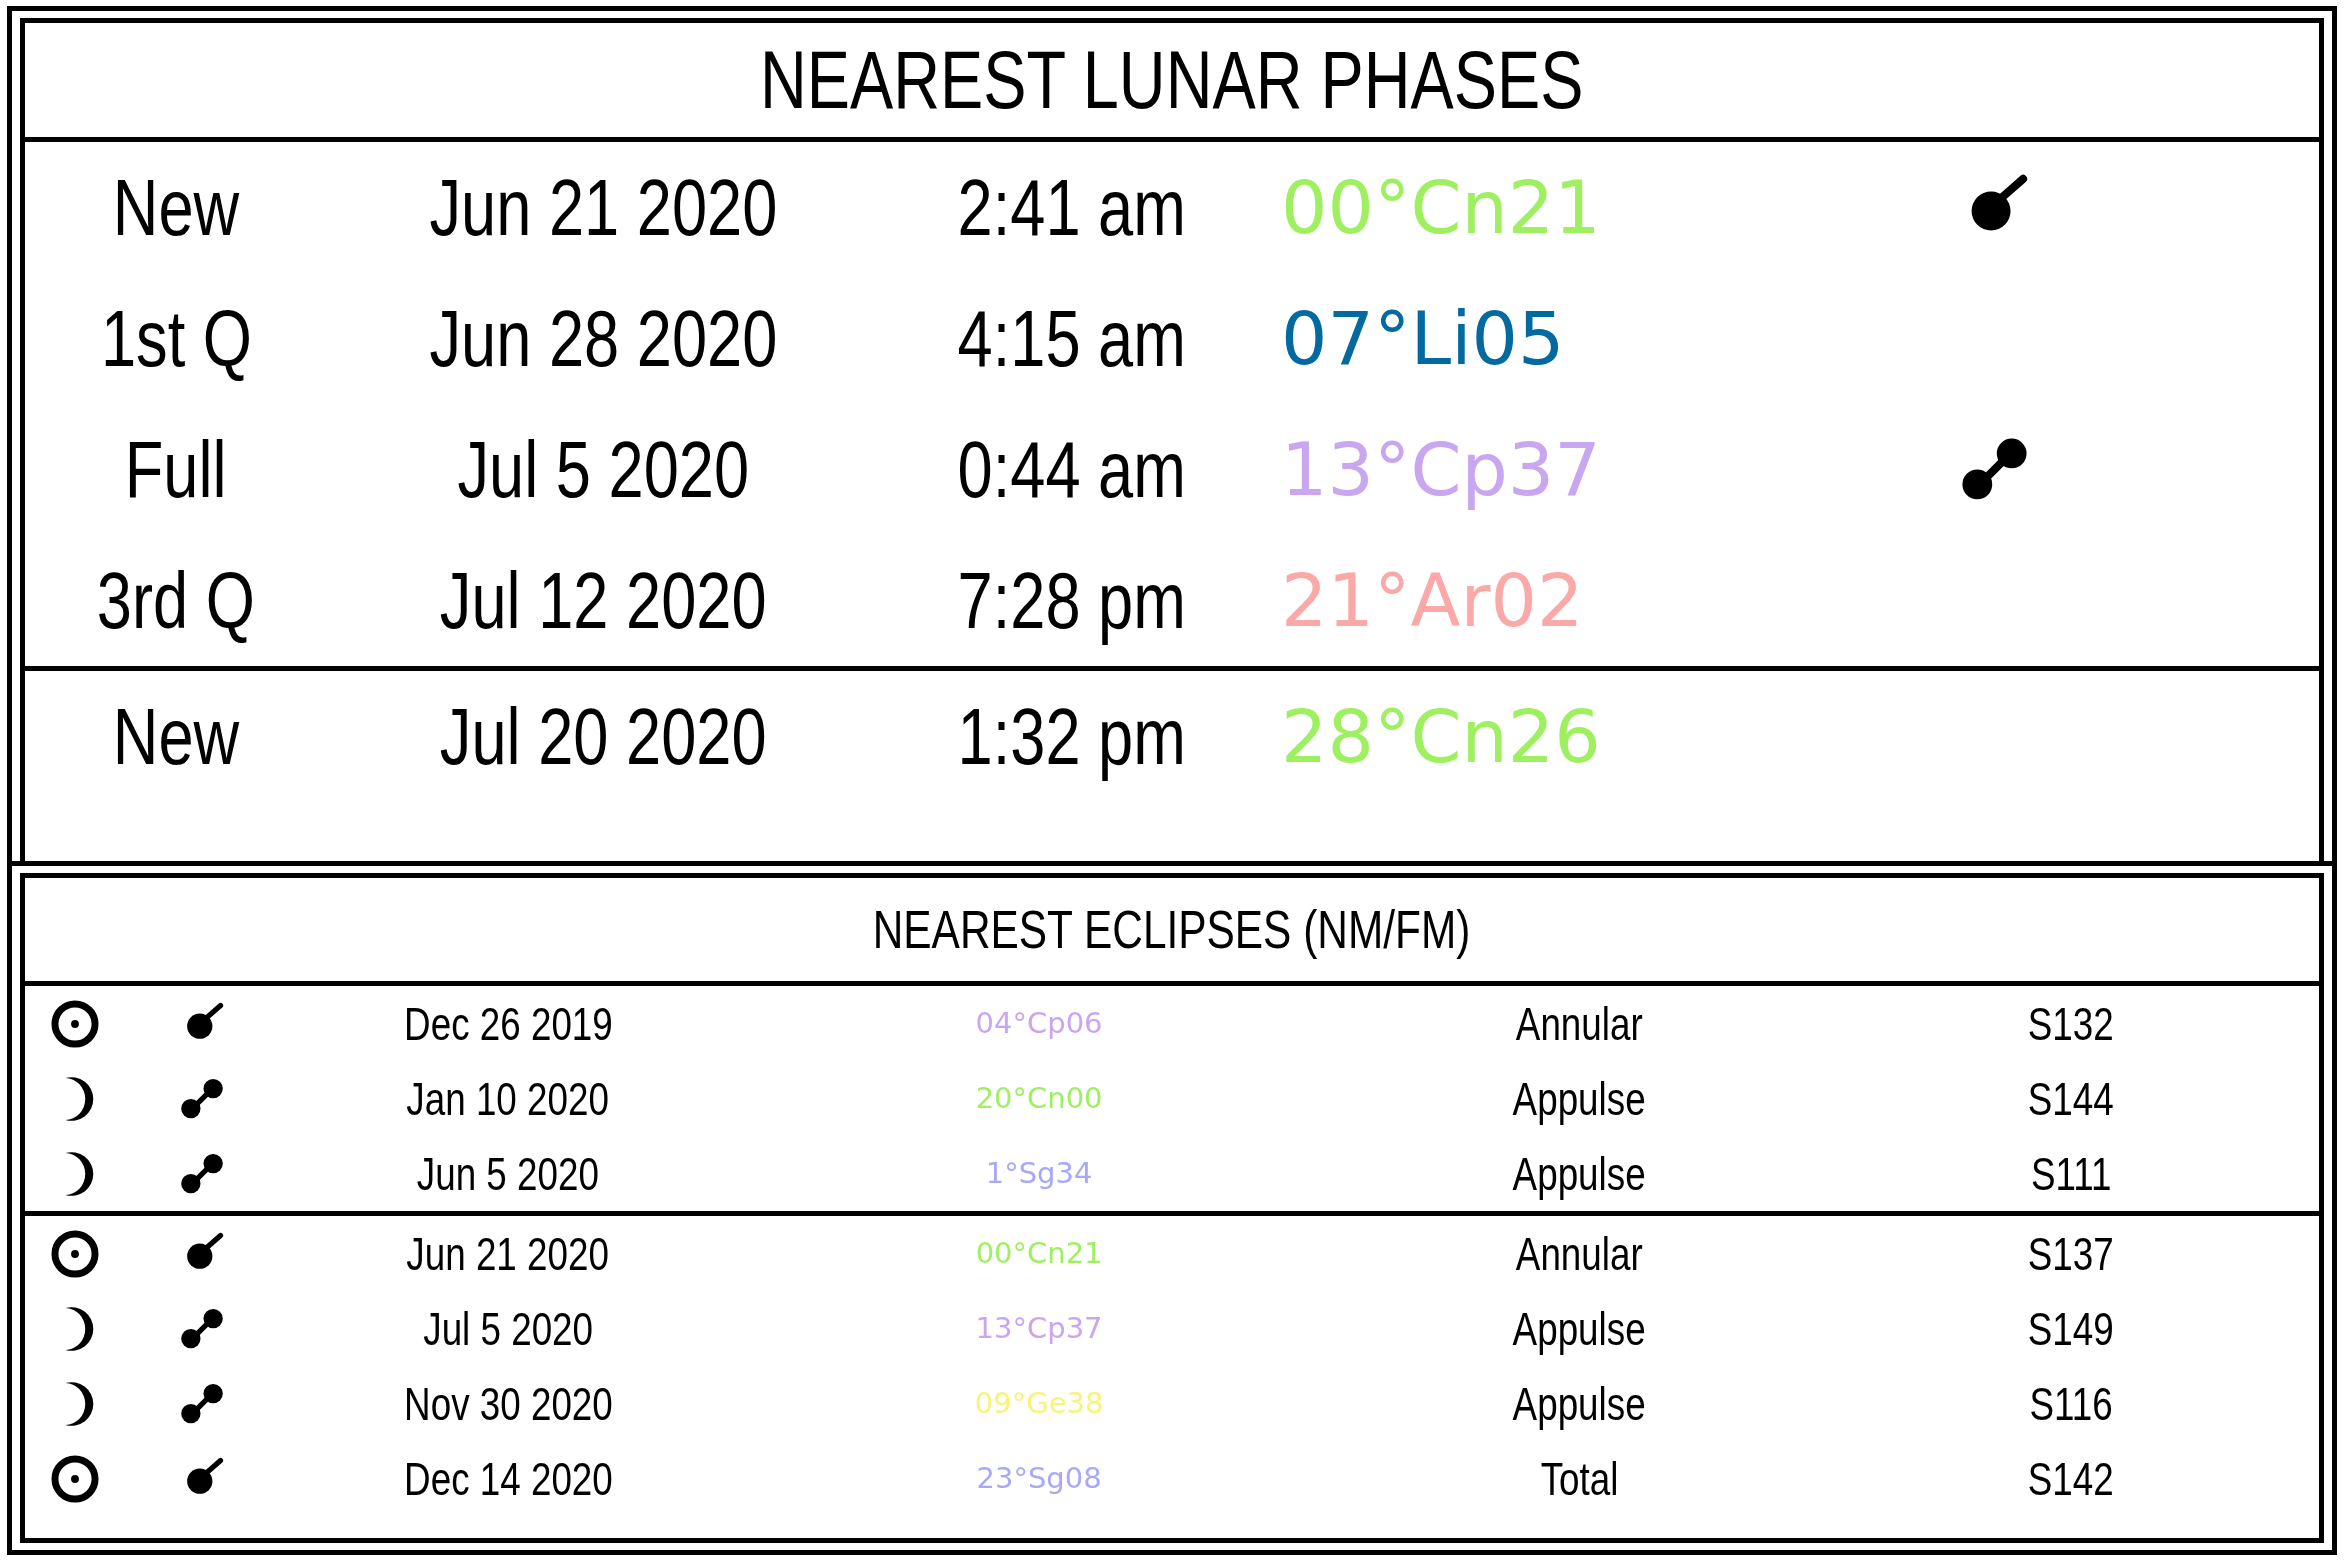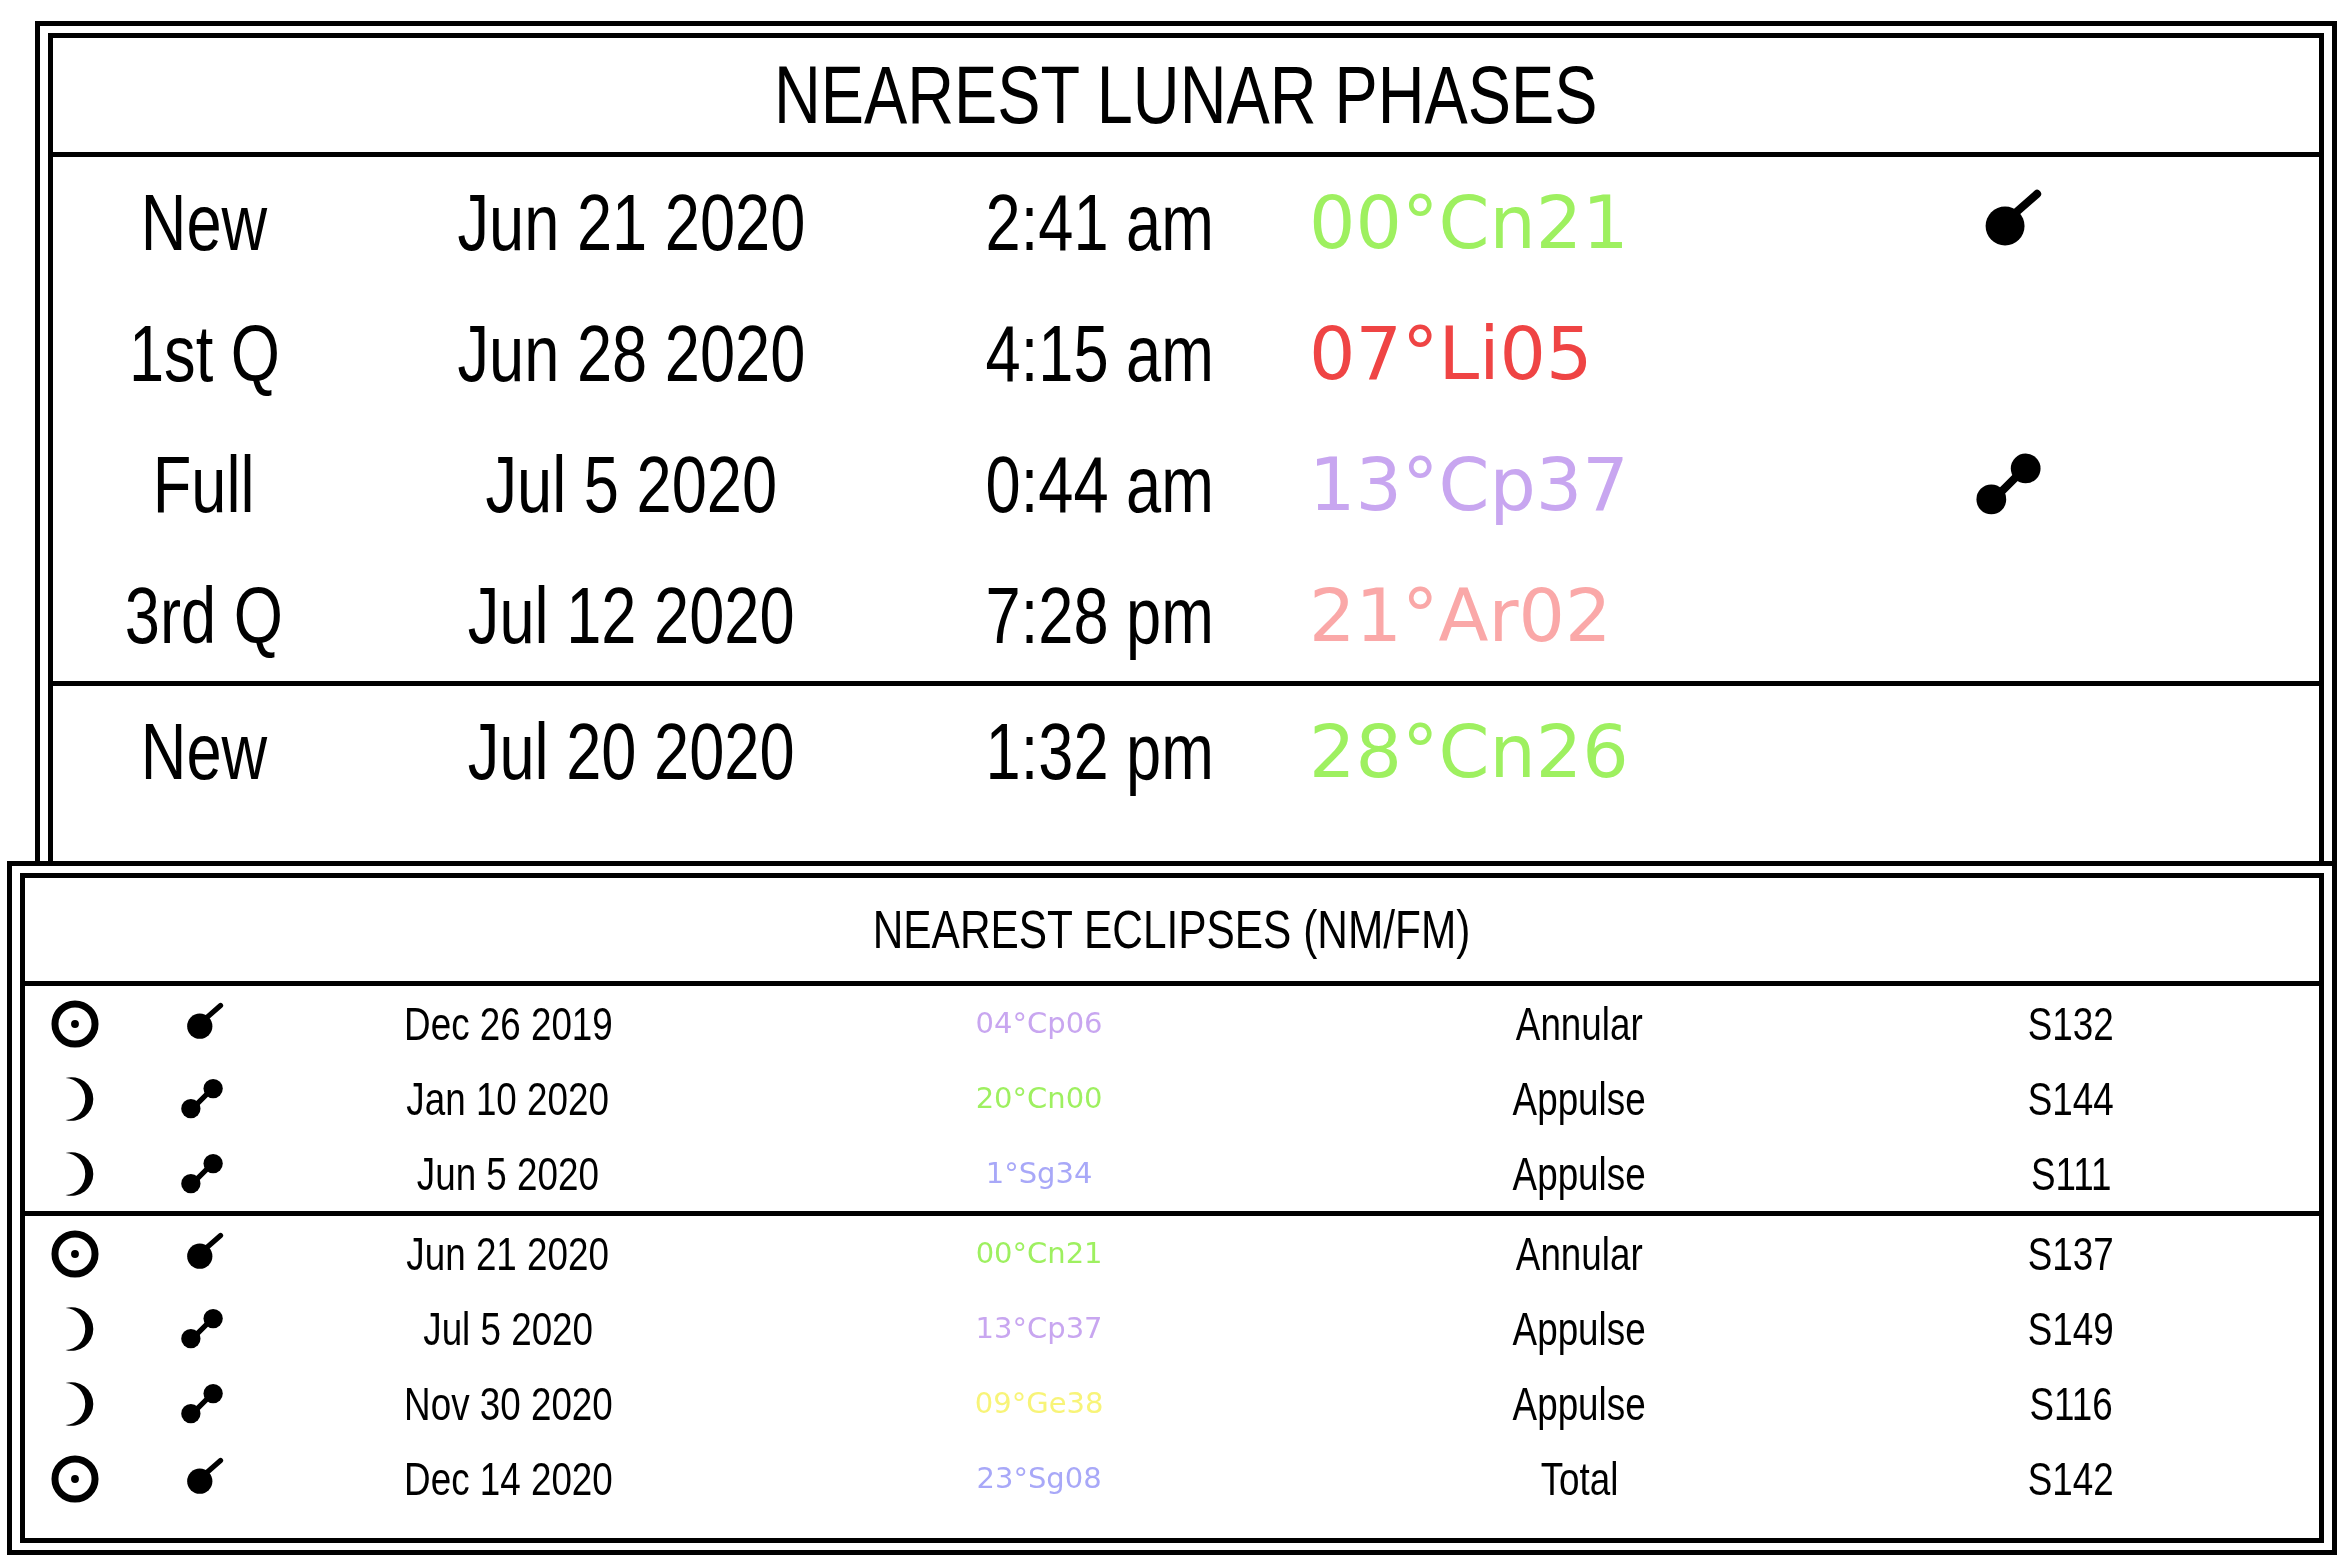--- a/index.html
+++ b/index.html
@@ -19,21 +19,21 @@
     box-sizing:border-box;
     background:#fff;
   }
   .panel-inner{
     position:absolute;
     top:7.3px;left:7.3px;right:7.3px;bottom:7.3px;
     border:5.5px solid #000;
     box-sizing:border-box;
     display:flex;flex-direction:column;
   }
-  #phases-panel{ top:21px; height:1010px;margin-left:28px; }
+  #phases-panel{ top:6px; height:1010px; }
   #eclipses-panel{ top:861px; height:694px; }
 
   
   .title-row{
     flex:0 0 auto;
     display:flex;align-items:center;justify-content:center;
     border-bottom:5.5px solid #000;
     box-sizing:border-box;
   }
   #phases-title-row{height:119px;}
@@ -127,21 +127,21 @@
                 <svg width="71" height="71" viewBox="0 0 77.5 77.5">
                   <line x1="38.75" y1="35" x2="70" y2="7.5" stroke="#000" stroke-width="8.75" stroke-linecap="round"></line>
                   <circle cx="35" cy="42.5" r="21.25" fill="#000"></circle>
                 </svg>
               </div>
             </div>
             <div class="prow">
               <div class="p-phase"><span class="cond">1st Q</span></div>
               <div class="p-date"><span class="cond">Jun 28 2020</span></div>
               <div class="p-time"><span class="cond">4:15 am</span></div>
-              <div class="p-pos" style="color: #ef4444;">07°Li05</div>
+              <div class="p-pos" style="color: #0369a1;">07°Li05</div>
               <div class="p-glyph"></div>
             </div>
             <div class="prow">
               <div class="p-phase"><span class="cond">Full</span></div>
               <div class="p-date"><span class="cond">Jul 5 2020</span></div>
               <div class="p-time"><span class="cond">0:44 am</span></div>
               <div class="p-pos" style="color: rgb(200, 166, 240);">13°Cp37</div>
               <div class="p-glyph">
                 <svg width="71" height="71" viewBox="0 0 77.5 77.5">
                   <line x1="22.5" y1="55" x2="55" y2="22.5" stroke="#000" stroke-width="8.75" stroke-linecap="round"></line>

